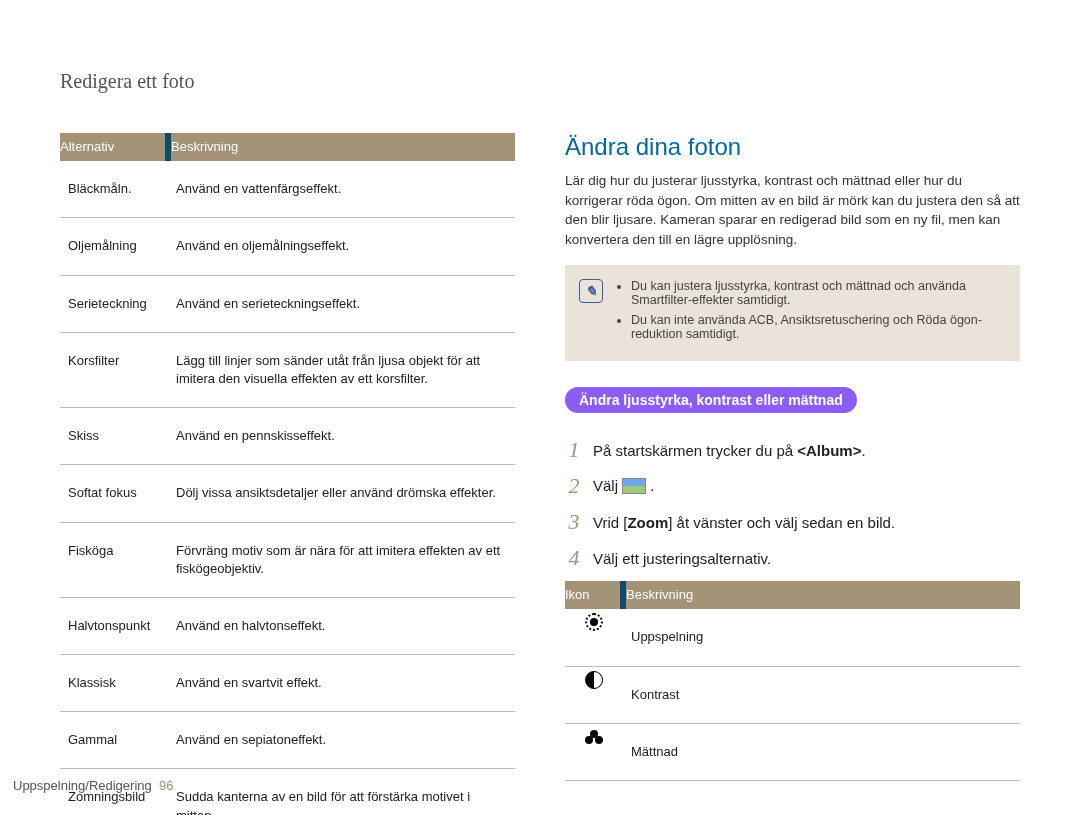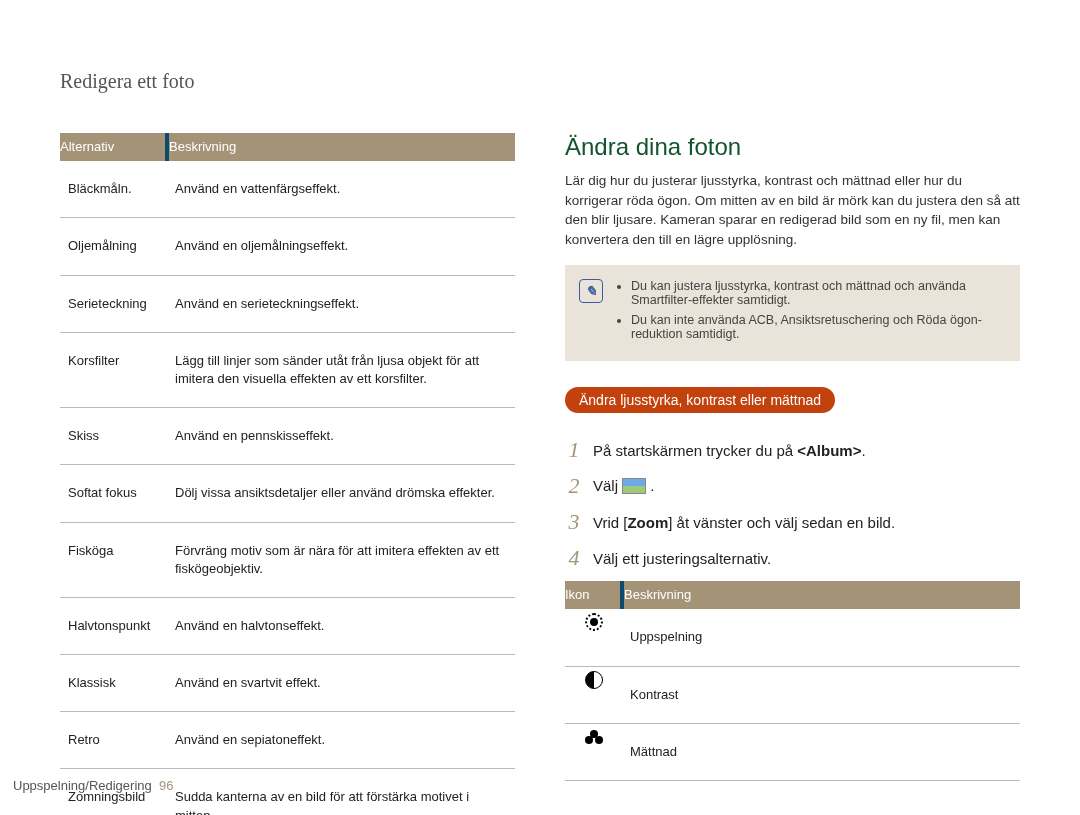--- a/index.html
+++ b/index.html
@@ -36,21 +36,21 @@
     line-height: 1.4;
   }
   th {
     background: #a49377;
     color: #fff;
     text-align: left;
     padding: 5px 0;
     font-weight: 400;
   }
   th.col2, td.col2 {
-    border-left: 4px solid #0c4a6e;
+    border-left: 6px solid #0c4a6e;
   }
   table.big th:first-child { width: 105px; }
   td {
     padding: 19px 8px;
     border-bottom: 1px solid #bababa;
     vertical-align: top;
   }
   .step-line {
     display: flex;
     align-items: center;
@@ -87,21 +87,21 @@
   .download-icon::after {
     content: '';
     display: block;
     height: 4px;
     border: 2px solid #222;
     border-top: none;
     margin-top: 1px;
   }
   .section-heading {
     font-size: 24px;
-    color: #14532d;
+    color: #0369a1;
     font-weight: 400;
     margin: 0 0 10px 0;
   }
   .intro {
     font-size: 13.5px;
     color: #333;
     line-height: 1.45;
     margin-bottom: 16px;
   }
   .note-box {
@@ -129,26 +129,26 @@
   }
   .note-box ul {
     margin: 0;
     padding-left: 16px;
   }
   .note-box li {
     margin-bottom: 6px;
   }
   .pill {
     display: inline-block;
-    background: #c2410c;
+    background: #8b5cf6;
     color: #fff;
     border-radius: 14px;
     padding: 5px 14px;
     font-size: 14px;
-    font-weight: 400;
+    font-weight: 700;
     margin-bottom: 14px;
   }
   .img-icon {
     display: inline-block;
     width: 22px;
     height: 14px;
     background: linear-gradient(#6ea8e6 50%, #9ecb7a 50%);
     border: 1px solid #888;
     vertical-align: middle;
     position: relative;
@@ -240,21 +240,21 @@
           </tr>
           <tr>
             <td>Halvtonspunkt</td>
             <td>Använd en halvtonseffekt.</td>
           </tr>
           <tr>
             <td>Klassisk</td>
             <td>Använd en svartvit effekt.</td>
           </tr>
           <tr>
-            <td>Retro</td>
+            <td>Gammal</td>
             <td>Använd en sepiatoneffekt.</td>
           </tr>
           <tr>
             <td>Zomningsbild</td>
             <td>Sudda kanterna av en bild för att förstärka motivet i mitten.</td>
           </tr>
         </tbody>
     </table>
 
     <div class="step-line" style="margin-top:18px">

